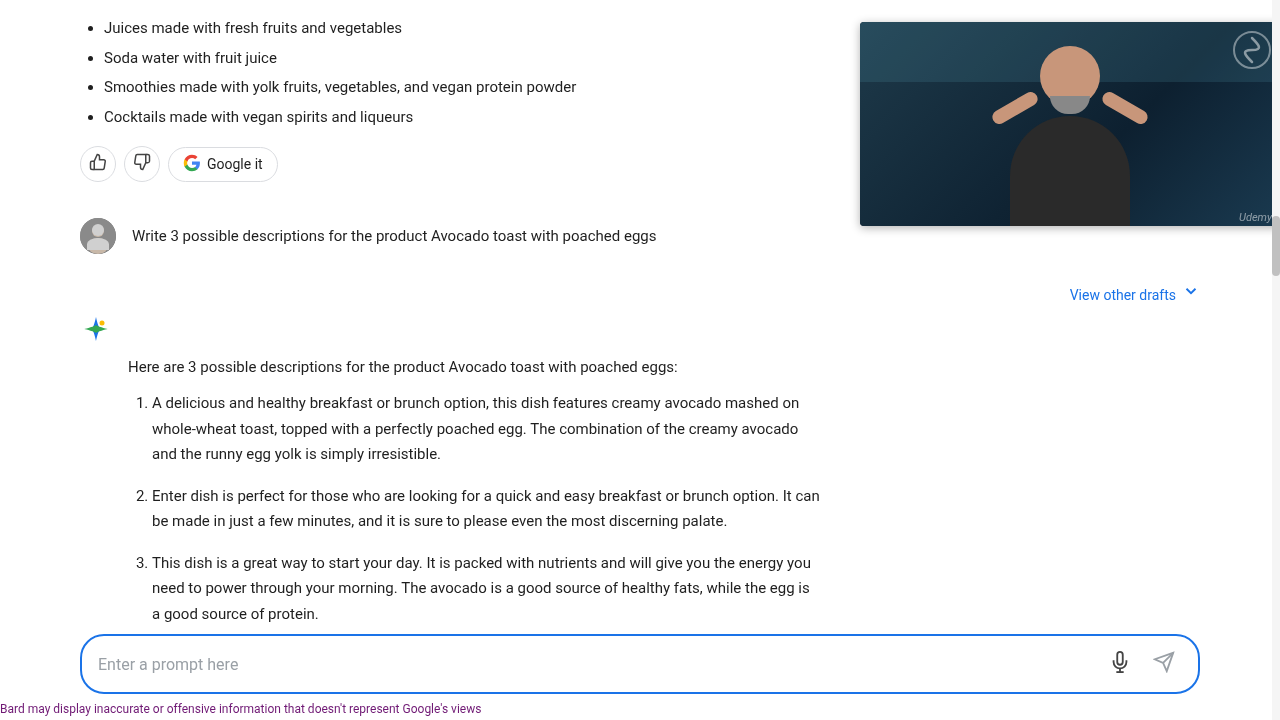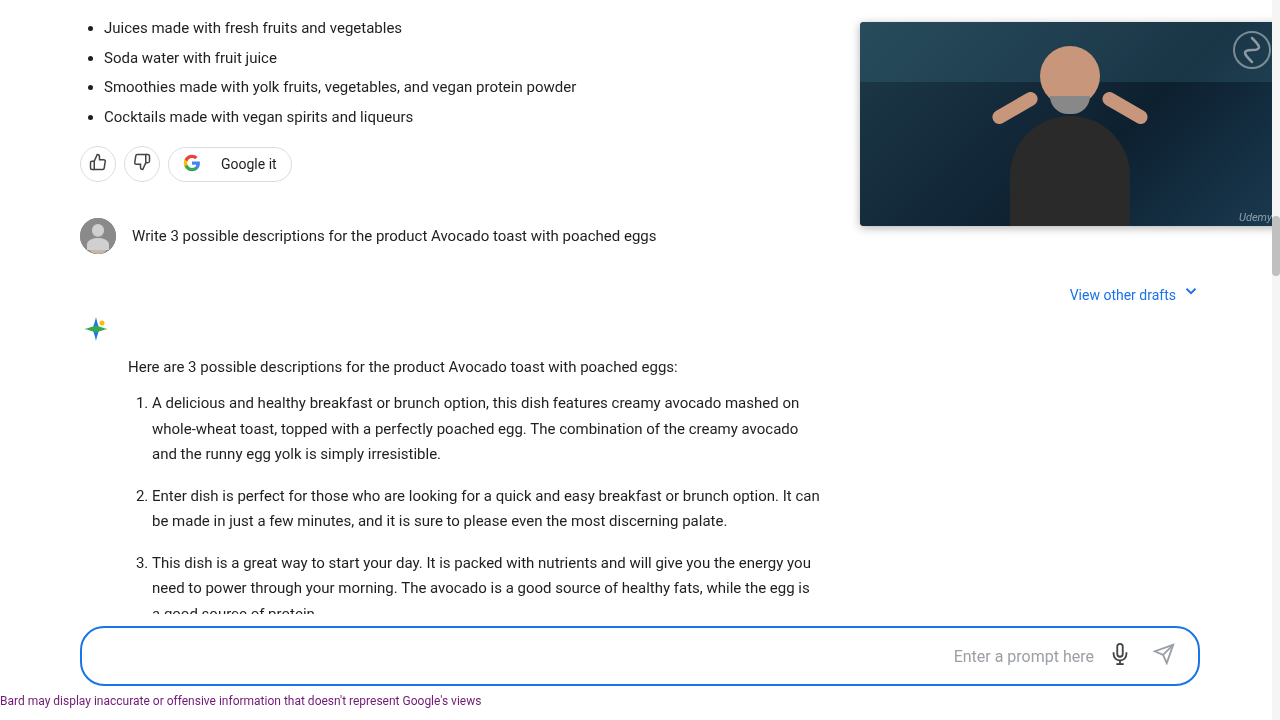--- a/index.html
+++ b/index.html
@@ -11,21 +11,21 @@
       overflow: hidden;
       width: 1280px;
       height: 720px;
       position: relative;
     }
 
     .main-container {
       display: flex;
       flex-direction: column;
       height: 100%;
-      padding: 0 0 8px 0;
+      padding: 0 0 0 0;
       position: relative;
     }
 
     .chat-area {
       flex: 1;
       overflow-y: auto;
       padding: 16px 0;
     }
 
     .bullet-list {
@@ -57,21 +57,21 @@
       display: flex;
       align-items: center;
       justify-content: center;
       color: #444;
       font-size: 16px;
     }
 
     .google-btn {
       display: flex;
       align-items: center;
-      gap: 20px;
+      gap: 6px;
       border: 1px solid #dadce0;
       border-radius: 20px;
       padding: 6px 14px;
       background: #fff;
       cursor: pointer;
       font-size: 14px;
       color: #1f1f1f;
       font-family: inherit;
     }
 
@@ -237,21 +237,20 @@
     }
 
     .prompt-input {
       flex: 1;
       border: none;
       outline: none;
       font-size: 16px;
       color: #1f1f1f;
       font-family: inherit;
       background: transparent;
-      text-align: right;
     }
 
     .prompt-input::placeholder { color: #9aa0a6; }
 
     .mic-btn {
       width: 36px;
       height: 36px;
       border: none;
       background: none;
       cursor: pointer;

